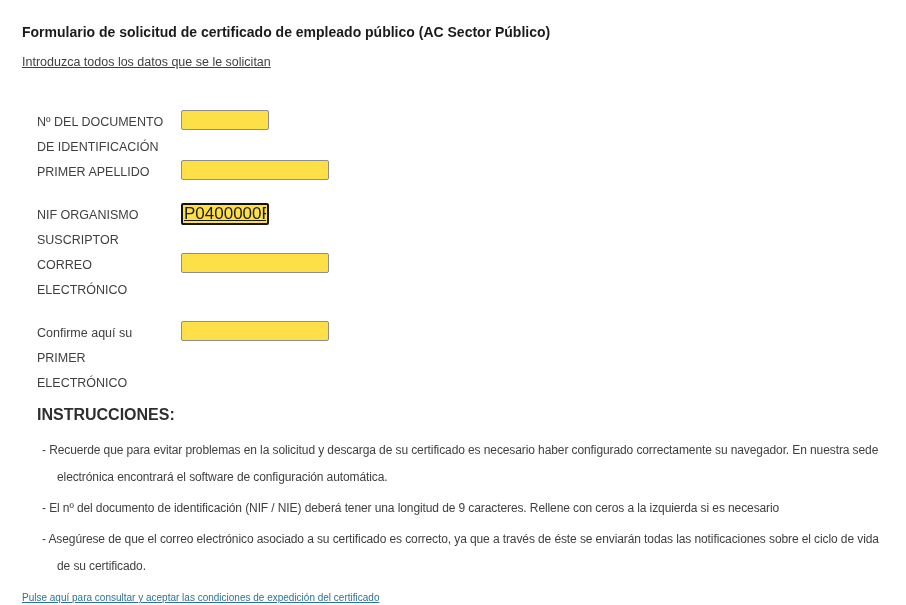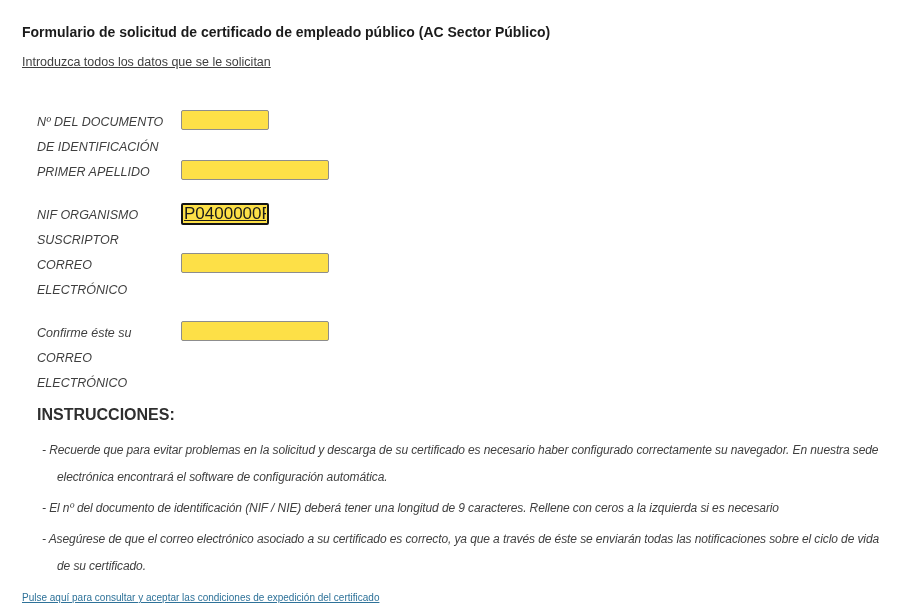--- a/index.html
+++ b/index.html
@@ -40,21 +40,20 @@
     margin-left: 15px;
   }
   .form-row.gap { margin-bottom: 18px; }
   .field-label {
     flex: 0 0 144px;
     width: 144px;
     font-size: 12.5px;
     line-height: 25px;
     color: #3f3f3f;
     padding-right: 6px;
-    font-style: italic;
   }
   .field-input {
     align-self: flex-start;
     height: 20px;
     border: 1px solid #8d8d8d;
     border-radius: 2px;
     background: #fde047;
     font-family: "Liberation Sans", sans-serif;
     font-size: 17px;
     color: #1b1b1b;
@@ -79,21 +78,20 @@
     color: #2f2f2f;
   }
   .instruction-item {
     margin: 4px 0 0 20px;
     max-width: 833px;
     font-size: 12px;
     letter-spacing: -0.1px;
     line-height: 27px;
     text-indent: -15px;
     color: #3f3f3f;
-    font-style: italic;
   }
   .instruction-item.first { margin-top: 10px; }
   .link-row { margin-top: 6px; line-height: 20px; }
   .conditions-link {
     font-size: 10px;
     color: #2e7299;
     text-decoration: underline;
     cursor: pointer;
   }
 </style>
@@ -121,21 +119,21 @@
       <label class="field-label">NIF ORGANISMO SUSCRIPTOR</label>
       <input type="text" class="field-input small focused" value="P0400000F" style="">
     </div>
 
     <div class="form-row gap">
       <label class="field-label">CORREO ELECTRÓNICO</label>
       <input type="text" class="field-input large" style="">
     </div>
 
     <div class="form-row">
-      <label class="field-label">Confirme éste su CORREO ELECTRÓNICO</label>
+      <label class="field-label">Confirme aquí su PRIMER ELECTRÓNICO</label>
       <input type="text" class="field-input large" style="">
     </div>
 
   </div>
 
   <div class="instructions">
     <p class="instructions-heading">INSTRUCCIONES:</p>
     <div class="instruction-item first">- Recuerde que para evitar problemas en la solicitud y descarga de su certificado es necesario haber configurado correctamente su navegador. En nuestra sede electrónica encontrará el software de configuración automática.</div>
     <div class="instruction-item">- El nº del documento de identificación (NIF / NIE) deberá tener una longitud de 9 caracteres. Rellene con ceros a la izquierda si es necesario</div>
     <div class="instruction-item">- Asegúrese de que el correo electrónico asociado a su certificado es correcto, ya que a través de éste se enviarán todas las notificaciones sobre el ciclo de vida de su certificado.</div>

